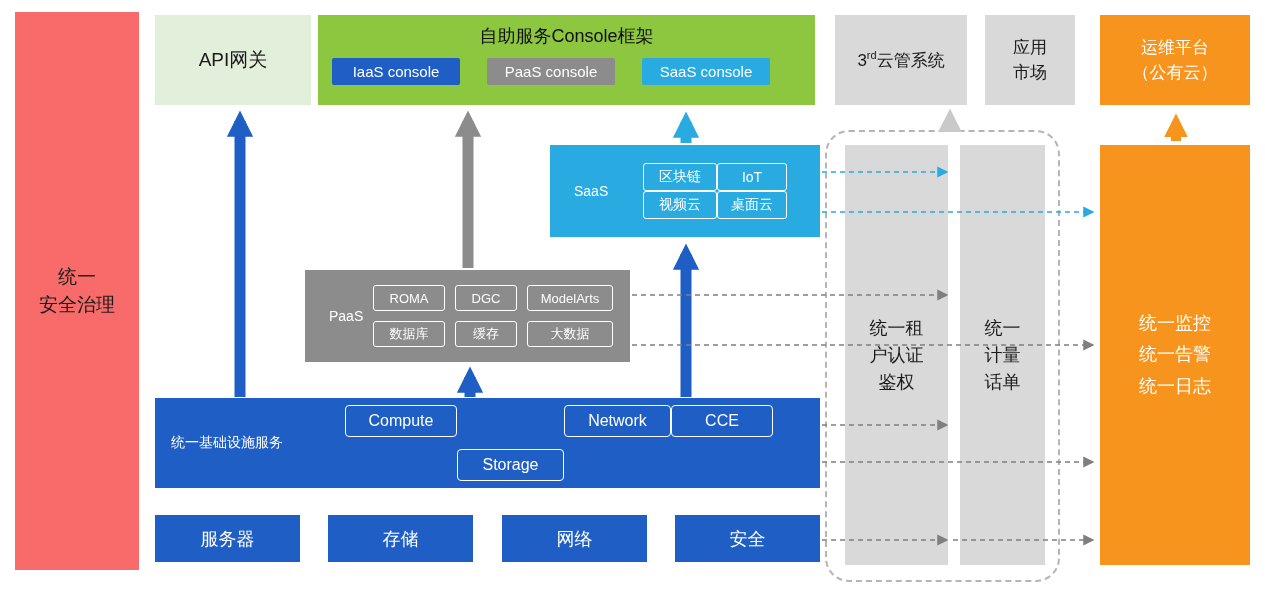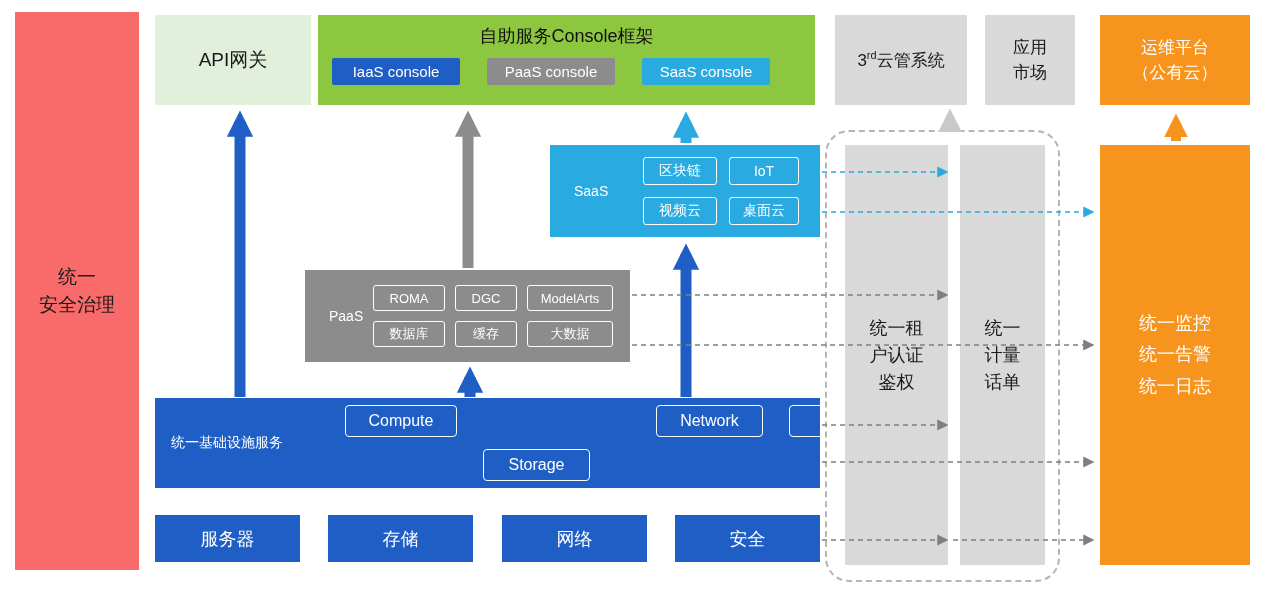--- a/index.html
+++ b/index.html
@@ -22,34 +22,34 @@
   .third-party{left:835px;top:15px;width:132px;height:90px;background:var(--light-gray);font-size:17px;}
   .third-party sup{font-size:11px;line-height:0;}
   .app-market{left:985px;top:15px;width:90px;height:90px;background:var(--light-gray);font-size:17px;}
   .ops-platform{left:1100px;top:15px;width:150px;height:90px;background:var(--orange);color:#fff;font-size:17px;}
 
   .layer-label{position:absolute;color:#fff;font-size:14px;top:50%;transform:translateY(-50%);}
   .chip-outline{border:1.5px solid #fff;border-radius:3px;color:#fff;display:flex;align-items:center;justify-content:center;height:26px;font-size:14px;}
 
   .saas-layer{left:550px;top:145px;width:270px;height:92px;background:var(--cyan);}
   .saas-layer .layer-label{left:24px;}
-  .saas-grid{position:absolute;left:93px;top:50%;transform:translateY(-50%);display:grid;grid-template-columns:74px 70px;gap:12px;}
+  .saas-grid{position:absolute;left:93px;top:50%;transform:translateY(-50%);display:grid;grid-template-columns:74px 70px;}
 
   .paas-layer{left:305px;top:270px;width:325px;height:92px;background:var(--gray);}
   .paas-layer .layer-label{left:24px;}
   .paas-grid{position:absolute;left:68px;top:50%;transform:translateY(-50%);display:grid;grid-template-columns:72px 62px 86px;gap:10px;}
   .paas-grid .chip-outline{height:24px;font-size:13px;}
 
   .iaas-layer{left:155px;top:398px;width:665px;height:90px;background:var(--blue);}
   .iaas-layer .layer-label{left:16px;}
-  .iaas-grid{position:absolute;left:190px;top:50%;transform:translateY(-50%);display:flex;gap:26px;}
+  .iaas-grid{position:absolute;left:190px;top:50%;transform:translateY(-50%);display:flex;gap:0;}
   .iaas-grid .chip-outline{height:30px;font-size:16px;border-radius:4px;}
   .iaas-grid .chip-outline:nth-child(1){width:110px;}
   .iaas-grid .chip-outline:nth-child(2){width:105px;margin-top:44px;}
-  .iaas-grid .chip-outline:nth-child(3){width:105px;margin-left:40px;}
+  .iaas-grid .chip-outline:nth-child(3){width:105px;}
   .iaas-grid .chip-outline:nth-child(4){width:100px;}
 
   .hw-box{top:515px;height:47px;background:var(--blue);color:#fff;font-size:18px;text-align:center;}
   .hw-1{left:155px;width:145px;}
   .hw-2{left:328px;width:145px;}
   .hw-3{left:502px;width:145px;}
   .hw-4{left:675px;width:145px;}
 
   .dashed-container{left:825px;top:130px;width:235px;height:452px;border:2px dashed var(--dash-border);border-radius:24px;background:transparent;}
   .auth-bar{left:845px;top:145px;width:103px;height:420px;background:var(--light-gray);font-size:18px;}

